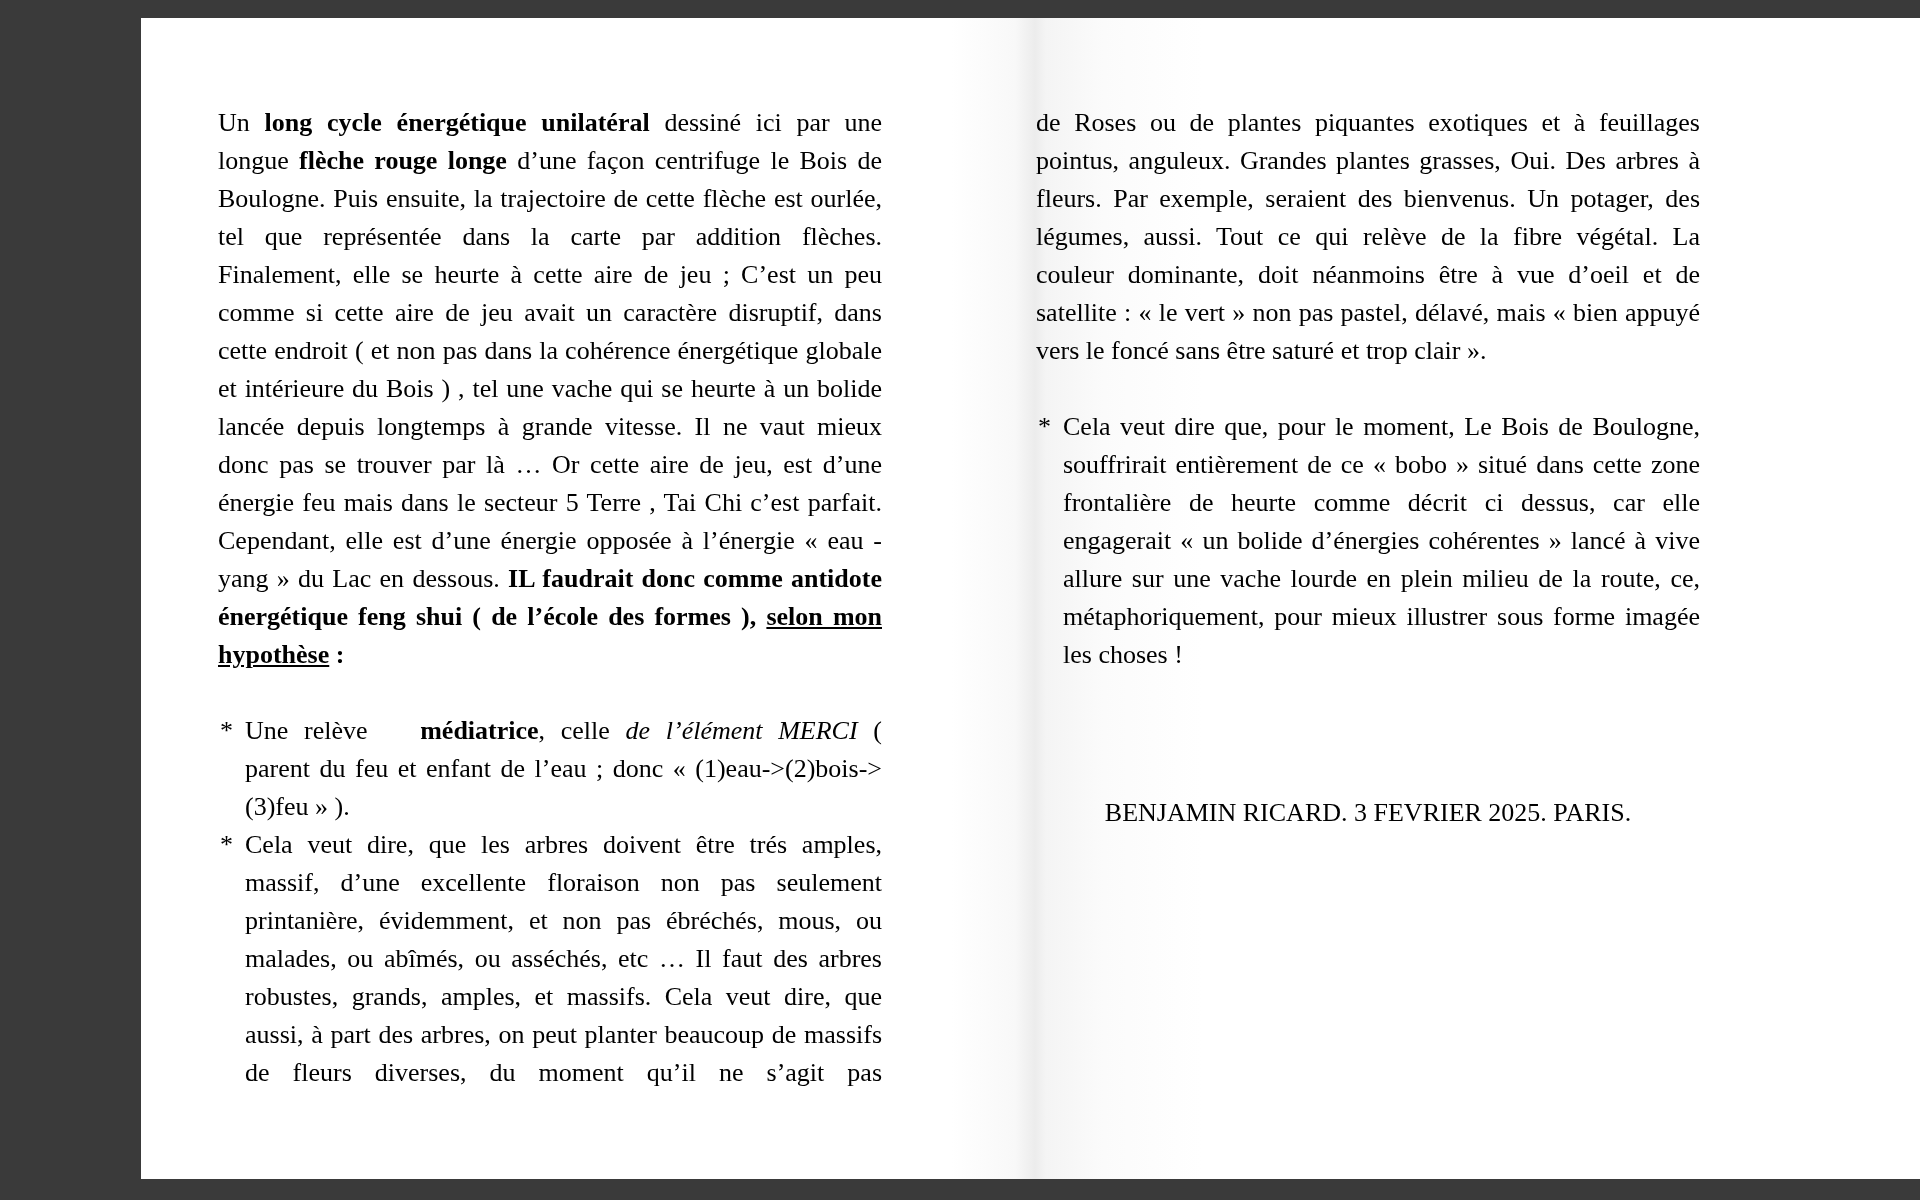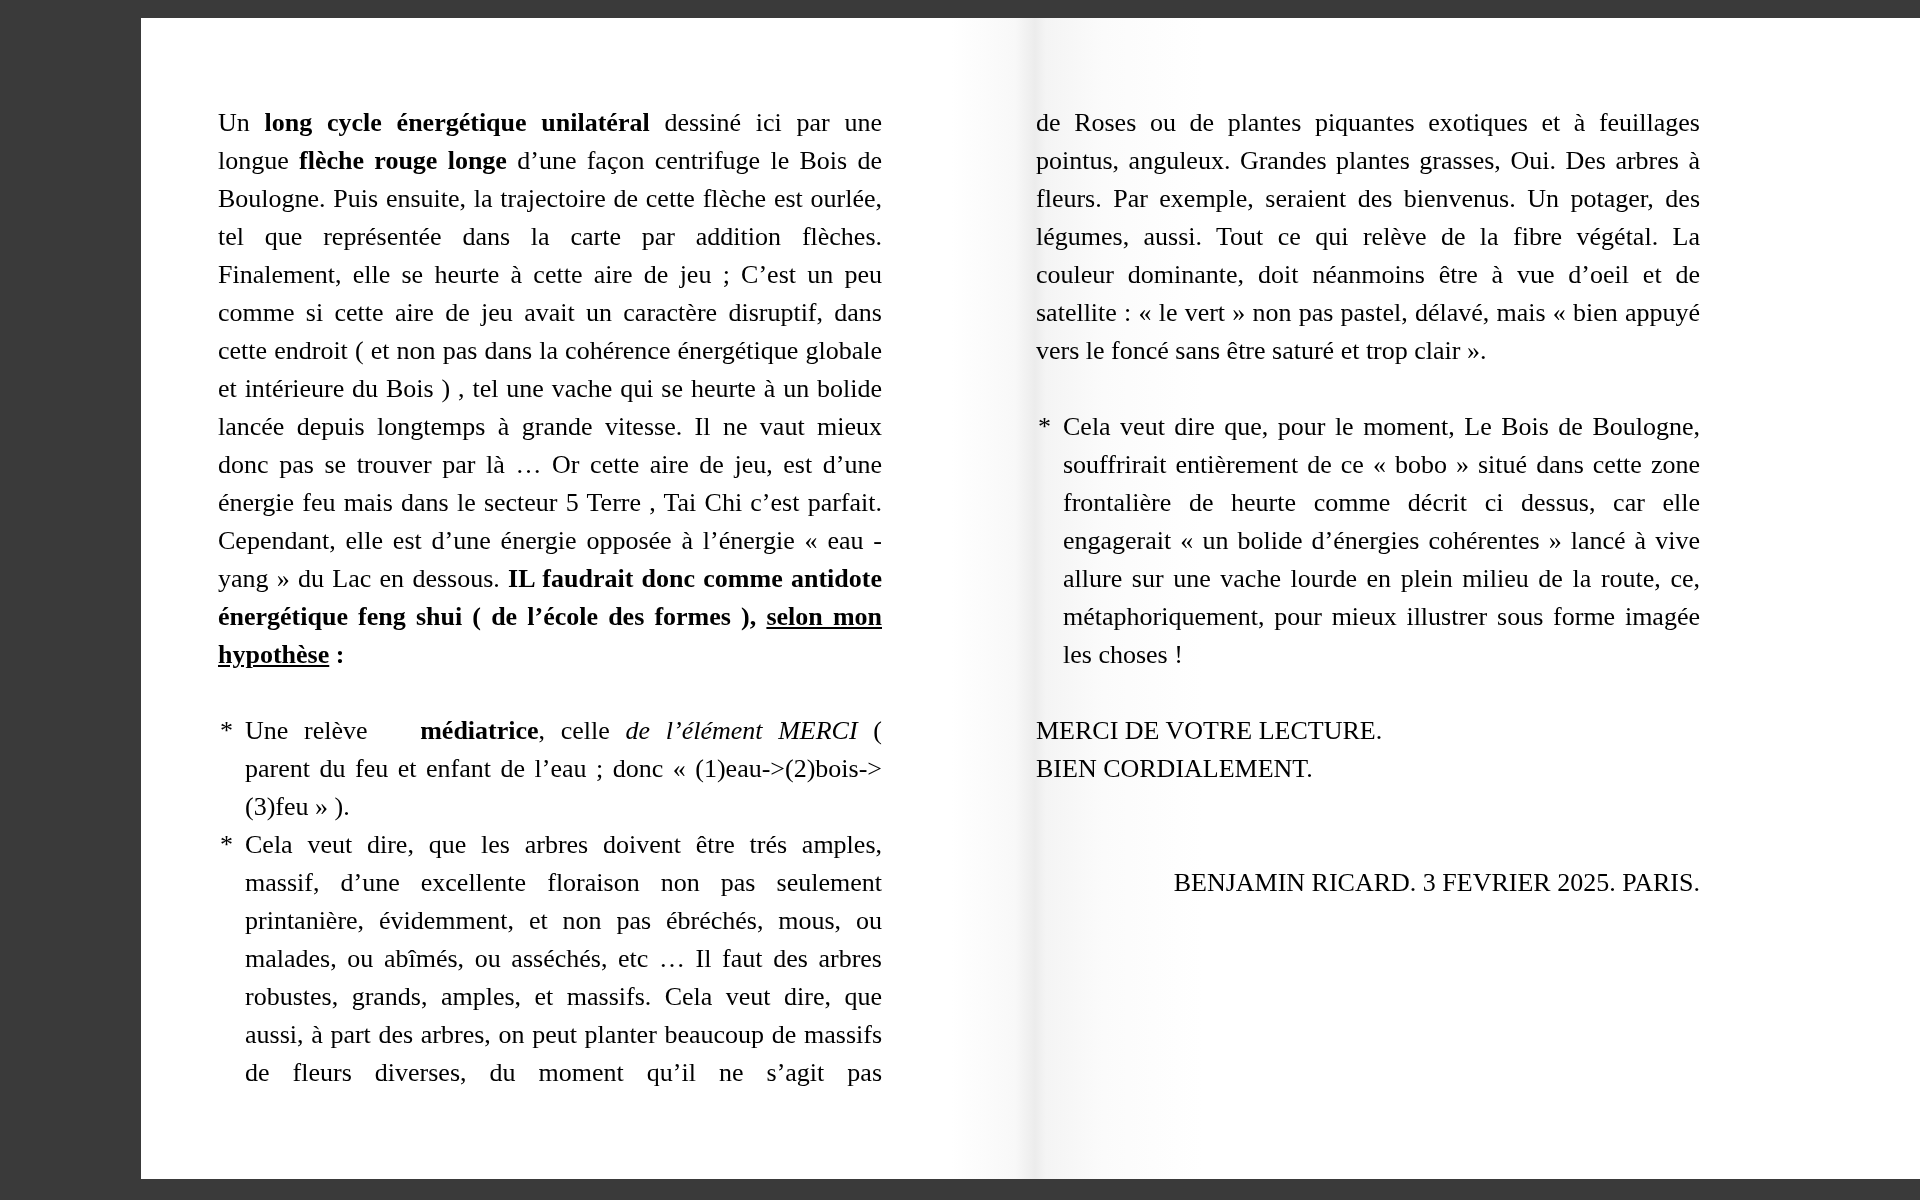--- a/index.html
+++ b/index.html
@@ -61,22 +61,22 @@
     top: 0;
   }
   .closing {
     margin-top: 38px;
     text-align: left;
   }
   .closing-line {
     margin: 0;
   }
   .signature {
-    margin-top: 76px;
-    text-align: right;
+    margin-top: 120px;
+    text-align: center;
   }
 </style>
 </head>
 <body>
 
 <div class="viewport">
 
   <div class="spread">
 
     <div class="col col-left">
@@ -97,24 +97,20 @@
 
     <div class="col col-right">
 
       <p class="para"><span>de Roses ou de plantes piquantes exotiques et à feuillages pointus, anguleux. Grandes plantes grasses, Oui. Des arbres à fleurs. Par exemple, seraient des bienvenus. Un potager, des légumes, aussi. Tout ce qui relève de la fibre végétal. La couleur dominante, doit néanmoins être à vue d’oeil et de satellite&nbsp;: «&nbsp;le vert&nbsp;» non pas pastel, délavé, mais «&nbsp;bien appuyé vers le foncé sans être saturé et trop clair&nbsp;».</span></p>
 
       <div class="bullet">
         <span class="marker">*</span>
         <p class="para-flow"><span>Cela veut dire que, pour le moment, Le Bois de Boulogne, souffrirait entièrement de ce «&nbsp;bobo&nbsp;» situé dans cette zone frontalière de heurte comme décrit ci dessus, car elle engagerait «&nbsp;un bolide d’énergies cohérentes&nbsp;» lancé à vive allure sur une vache lourde en plein milieu de la route, ce, métaphoriquement, pour mieux illustrer sous forme imagée les choses&nbsp;!</span></p>
       </div>
 
-      <div class="closing">
-        <p class="closing-line">MERCI DE VOTRE LECTURE.</p>
-        <p class="closing-line">BIEN CORDIALEMENT.</p>
-      </div>
 
       <p class="signature closing-line">BENJAMIN RICARD. 3 FEVRIER 2025. PARIS.</p>
 
     </div>
 
   </div>
 
 </div>
 
 </body></html>

